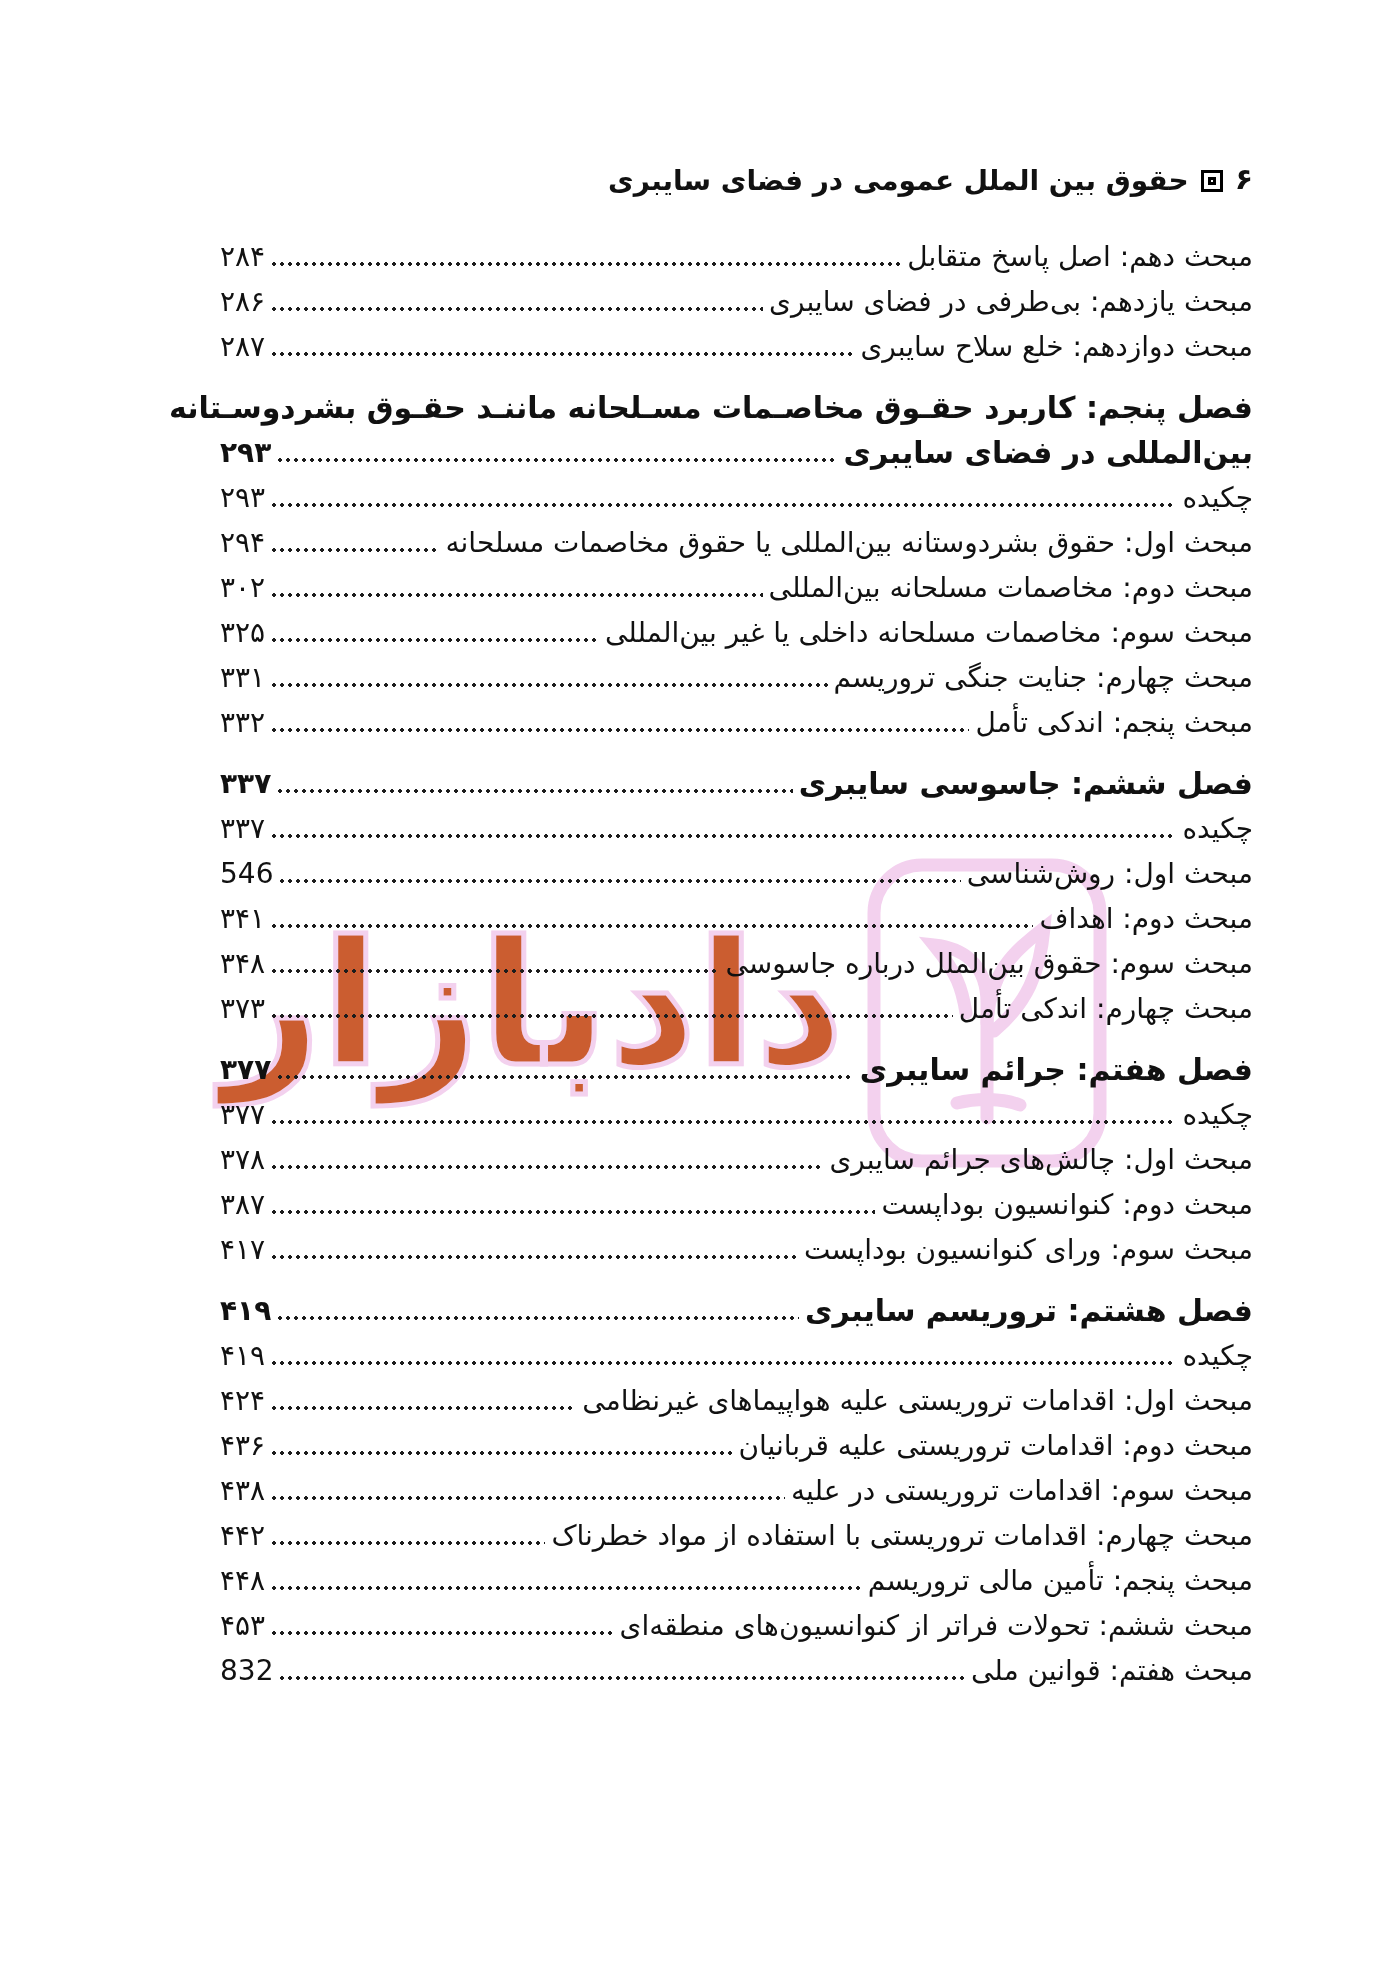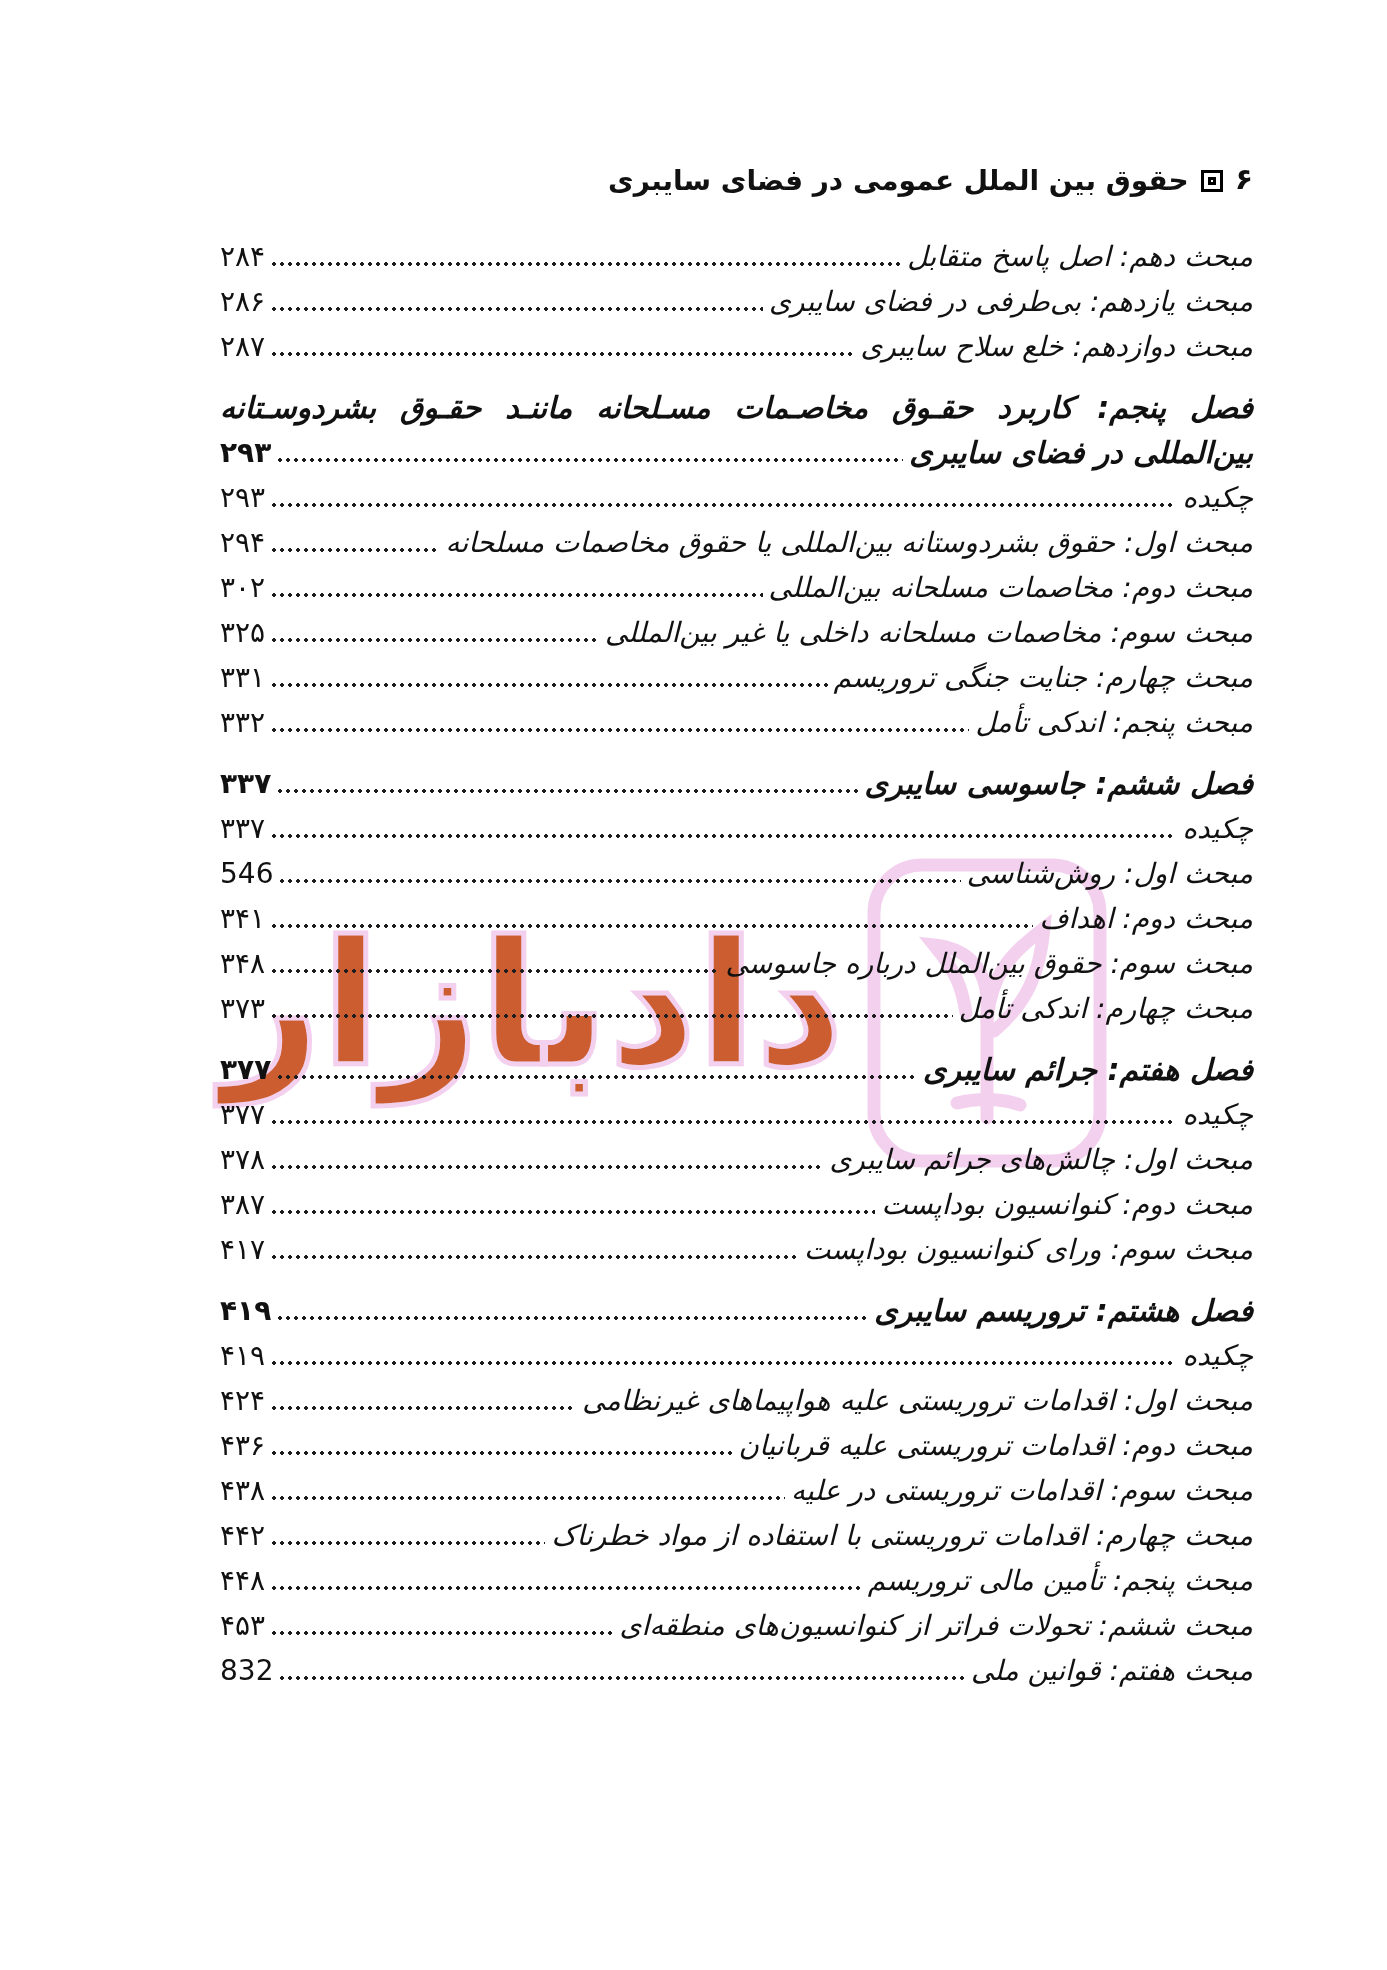--- a/index.html
+++ b/index.html
@@ -29,21 +29,21 @@
   .toc{
     position:absolute;top:232px;right:134px;left:220px;
     display:flex;flex-direction:column;
     z-index:2;
   }
   .toc-row{
     display:flex;align-items:flex-end;
     height:45px;box-sizing:border-box;
     font-size:28px;line-height:40px;white-space:nowrap;
   }
-  .toc-row .label{flex:0 0 auto;font-style:italic;}
+  .toc-row .label{flex:0 0 auto;}
   .toc-row .leader{
     flex:1 1 auto;min-width:14px;height:6px;
     margin:0 6px;margin-bottom:10px;
     background-image:radial-gradient(circle at 3px 3px,#1c1c1c 1.8px,transparent 2.1px);
     background-size:8px 6px;background-repeat:repeat-x;background-position:left bottom;
   }
   .toc-row .pg{flex:0 0 auto;font-size:28px;margin-top:44px;}
   .toc-row.chapter{font-weight:bold;font-size:30px;margin-top:16px;}
   .toc-row.chapter.no-gap{margin-top:0;}
   .toc-row.first-line .label{

